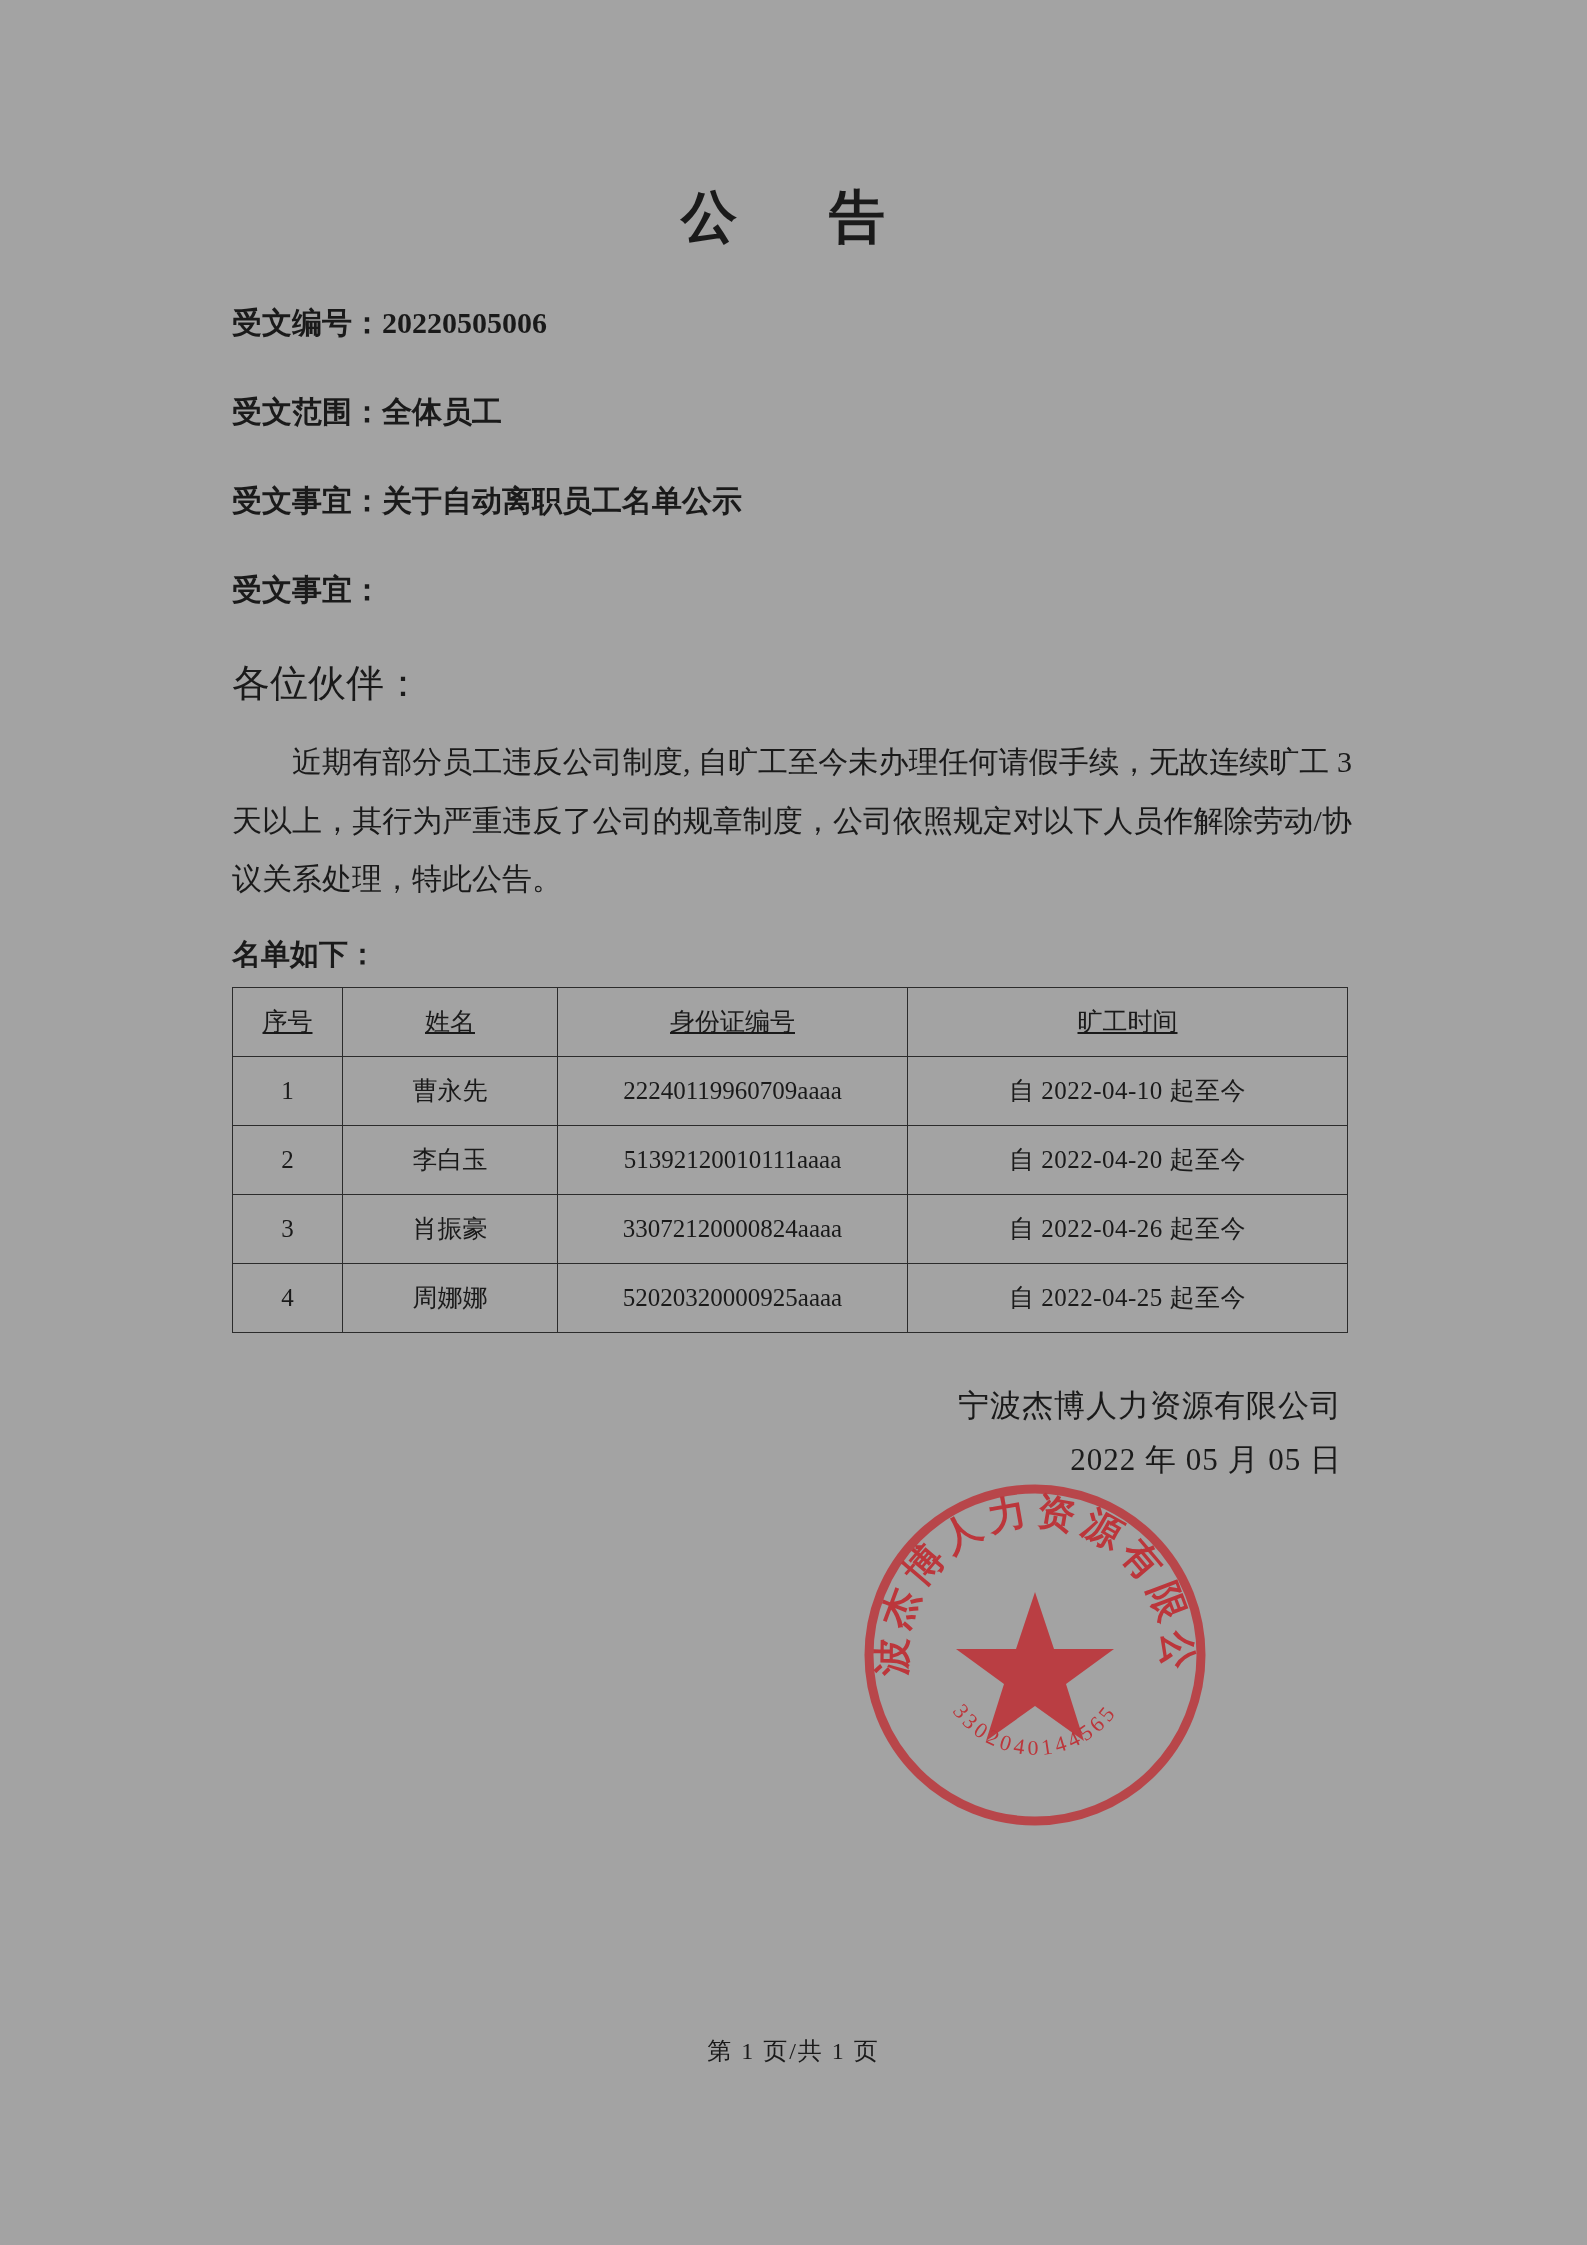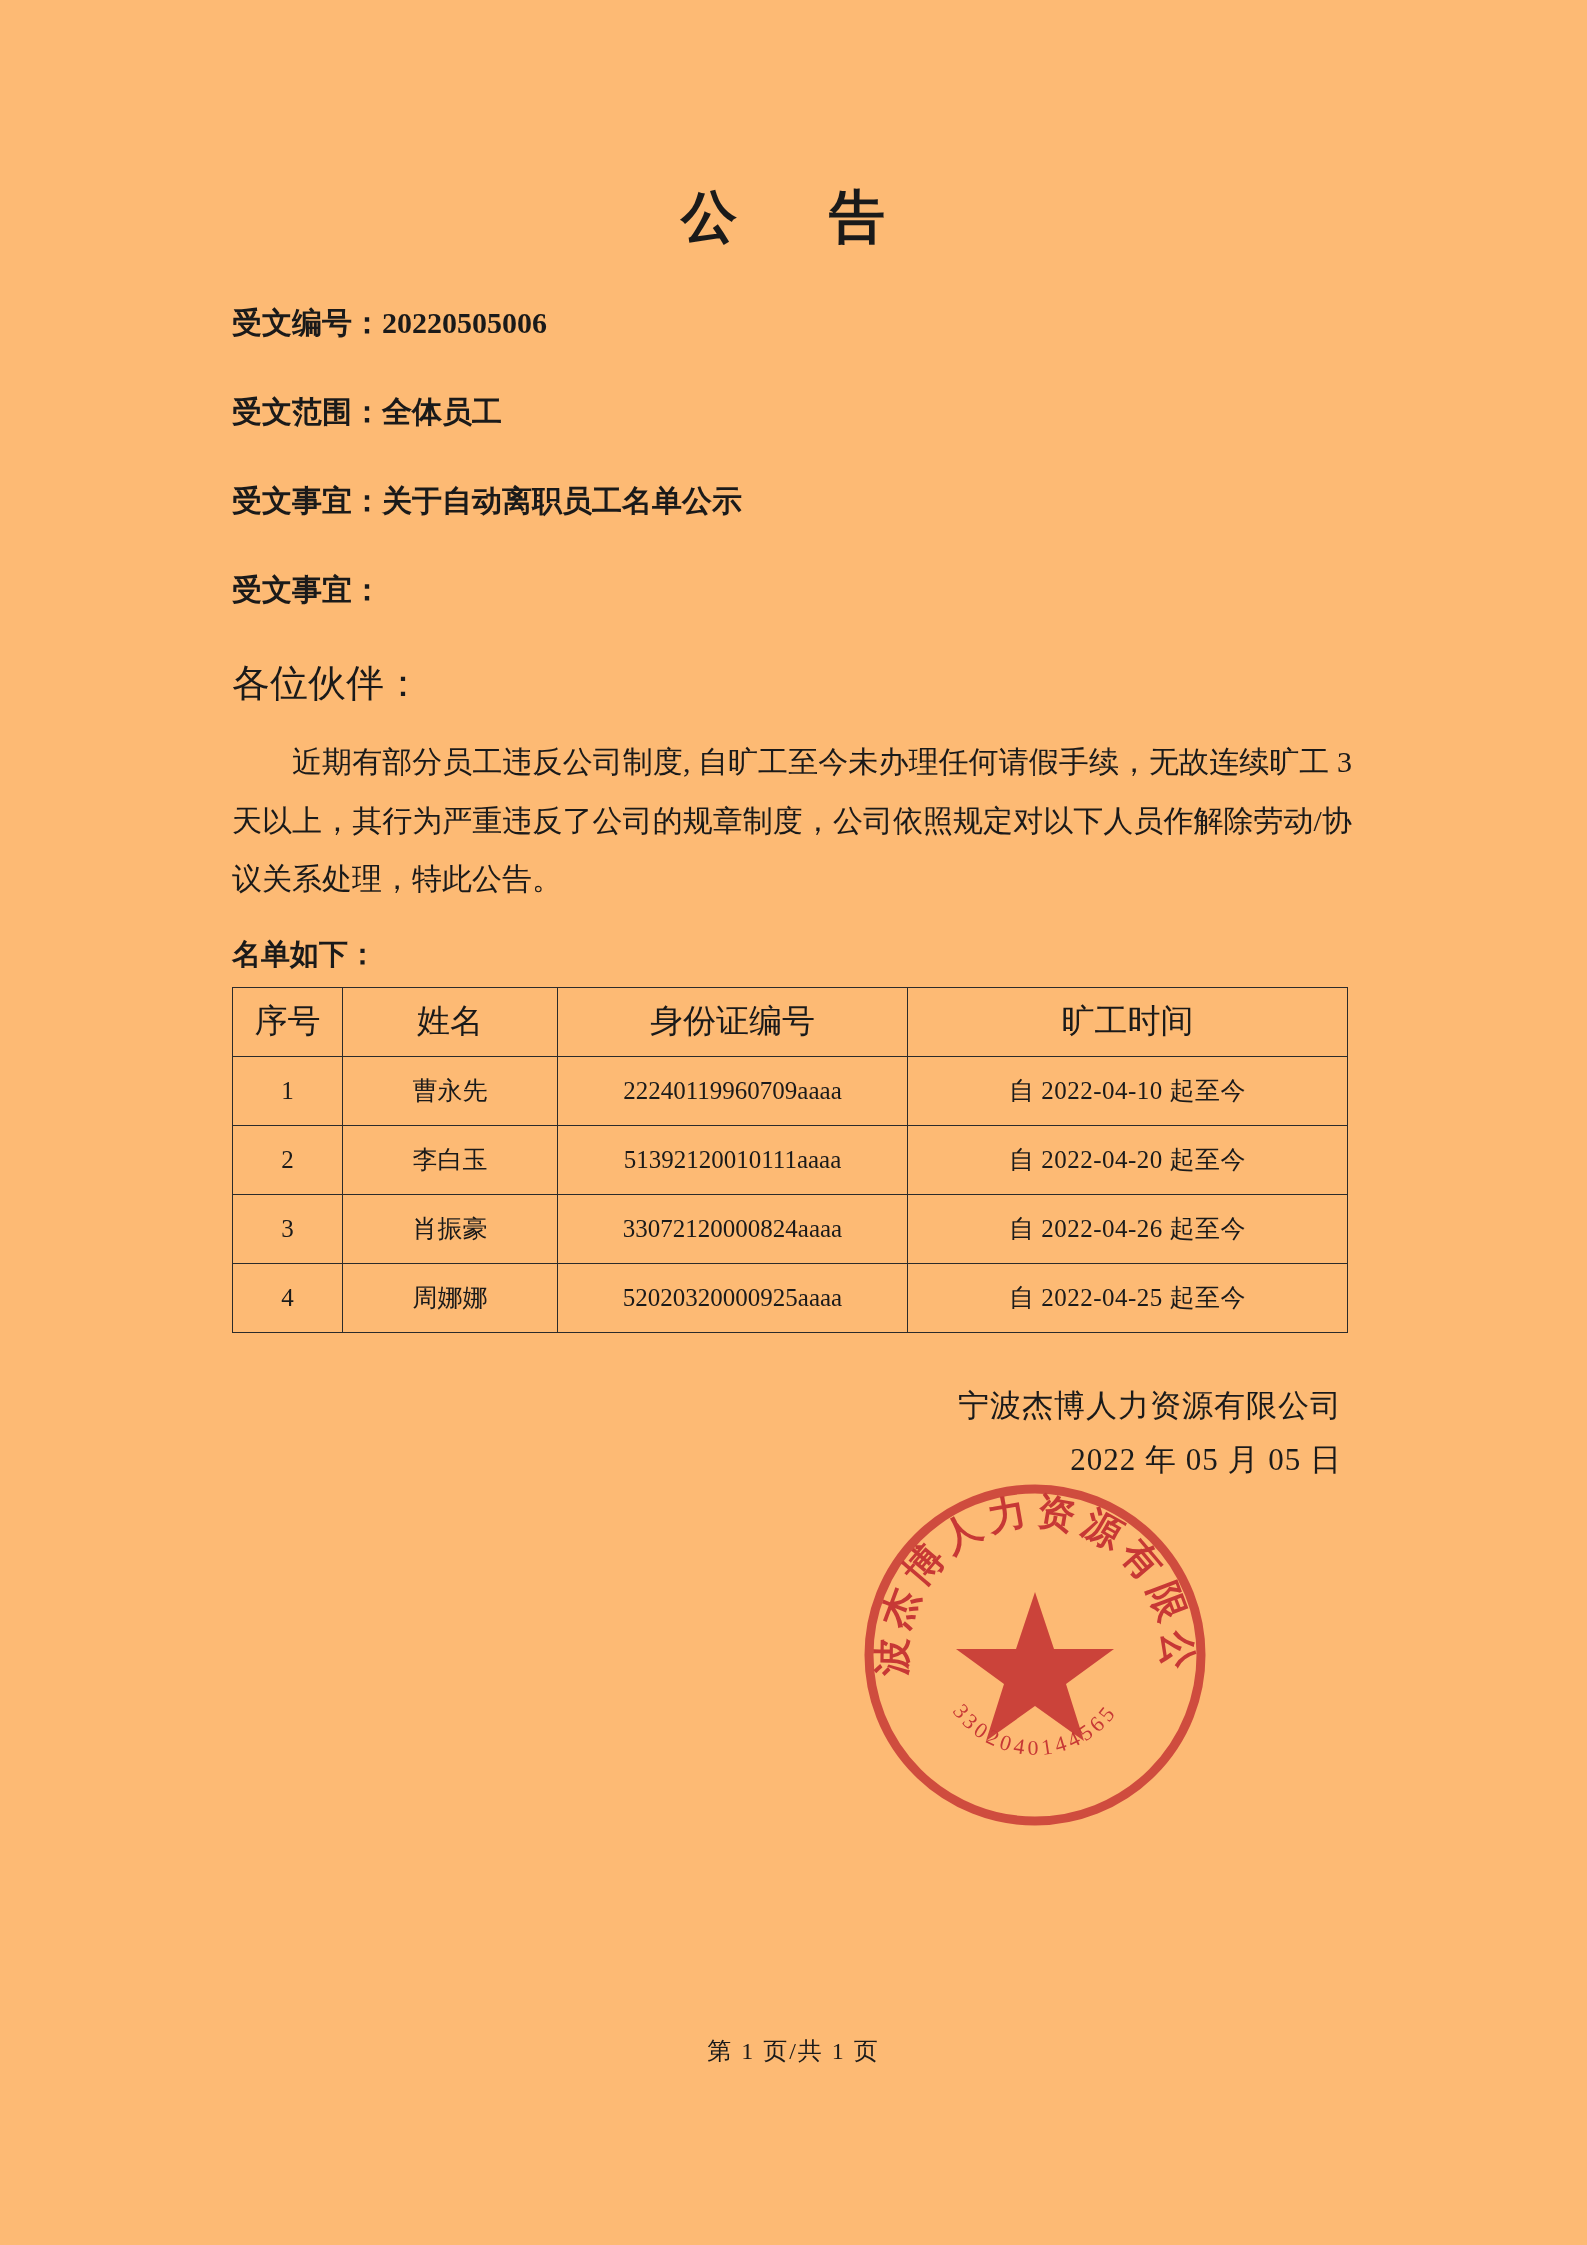--- a/index.html
+++ b/index.html
@@ -5,21 +5,21 @@
   html, body {
     margin: 0;
     padding: 0;
     background: #ffffff;
   }
   .page {
     position: relative;
     width: 1587px;
     height: 2245px;
     margin: 0 auto;
-    background: #fdba74;
+    background: #a3a3a3;
     font-family: "Liberation Serif", "DejaVu Serif", serif;
     color: #1a1a1a;
     overflow: hidden;
   }
   .content {
     position: absolute;
     left: 232px;
     top: 0;
     width: 1120px;
   }
@@ -74,21 +74,22 @@
   table.namelist td {
     border: 1px solid #2b2b2b;
     height: 68px;
     text-align: center;
     vertical-align: middle;
     font-size: 25px;
     font-weight: normal;
     padding: 0 4px;
   }
   table.namelist th {
-    font-size: 33px;
+    font-size: 25px;
+    text-decoration: underline;
   }
   col.c1 { width: 110px; }
   col.c2 { width: 215px; }
   col.c3 { width: 350px; }
   col.c4 { width: 440px; }
   .cell-date {
     font-weight: bold;
     letter-spacing: 0.5px;
   }
   .signature-block {

